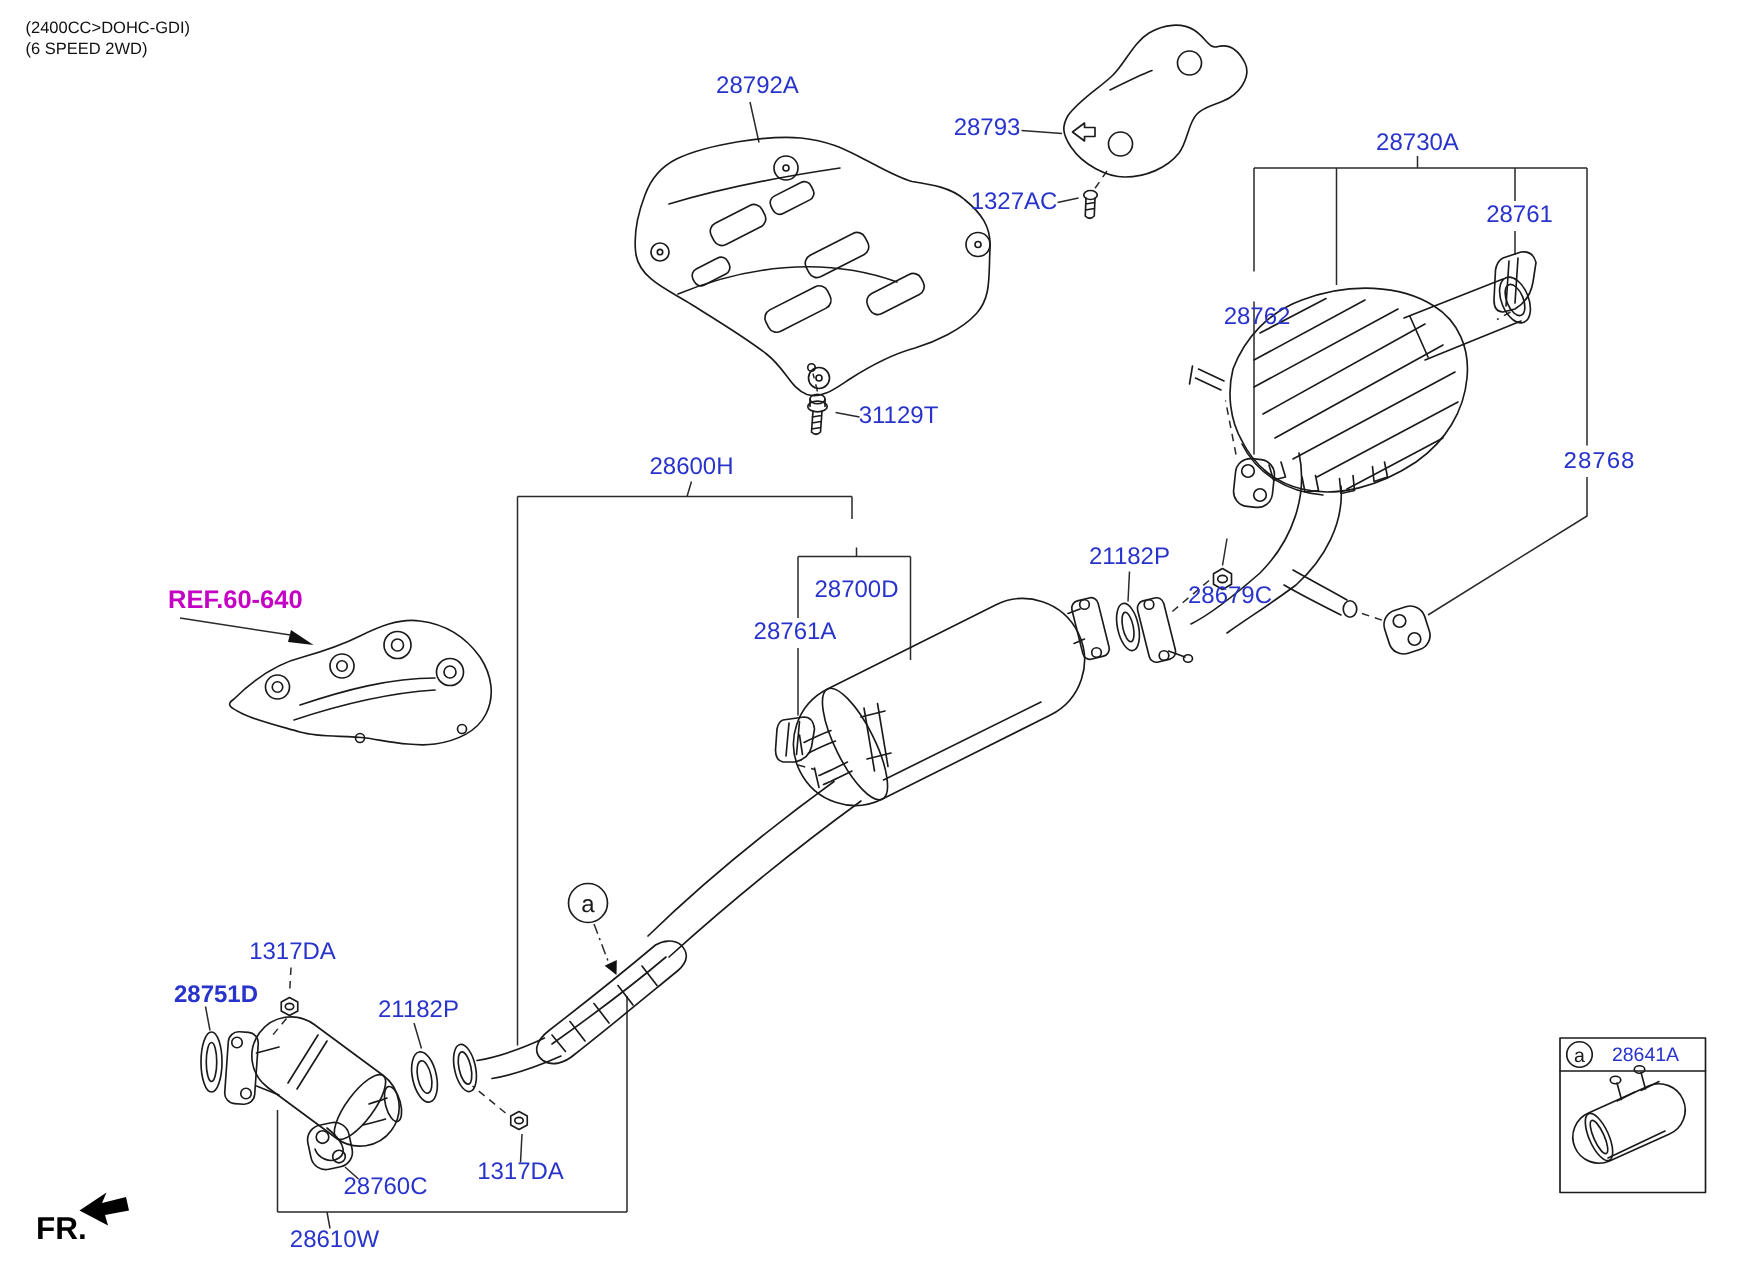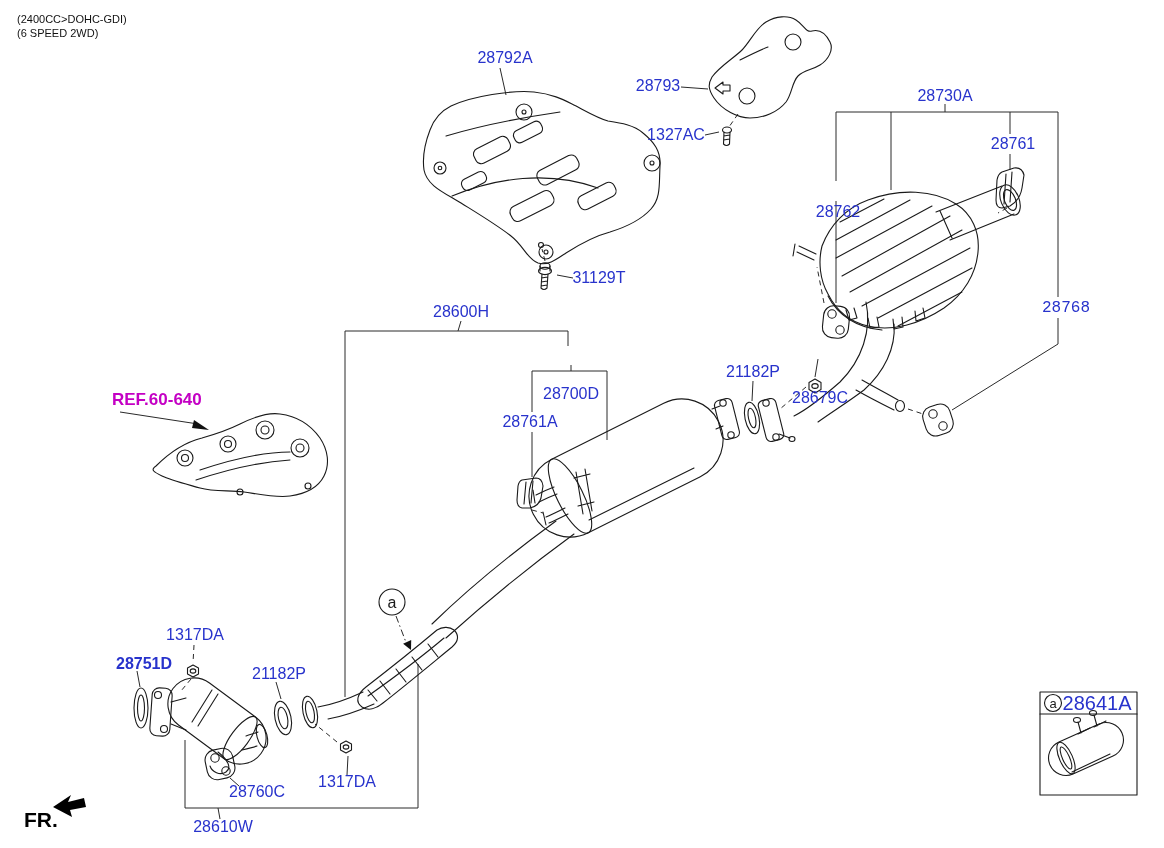--- a/index.html
+++ b/index.html
@@ -10,21 +10,21 @@
   .leader{stroke:#2a2a2a;fill:none;stroke-width:1;}
   .dashed{stroke-dasharray:5 4;}
   .dashdot{stroke-dasharray:7 3 1.5 3;}
   .plabel{position:absolute;transform:translate(-50%,-50%);color:#2833cc;font-size:16px;
           line-height:1;white-space:nowrap;cursor:pointer;}
   .title{position:absolute;left:17px;top:12px;color:#111;font-size:11px;line-height:1.3;}
   .ref{position:absolute;left:112px;top:390px;color:#c400c4;font-weight:bold;font-size:17px;
        white-space:nowrap;}
   .fr{position:absolute;left:24px;top:808px;color:#000;font-weight:bold;font-size:21px;}
   .marker-text{font-size:16px;fill:#1a1a1a;text-anchor:middle;}
-  .inset-label{position:absolute;transform:translate(-50%,-50%);color:#2833cc;font-size:20px;white-space:nowrap;cursor:pointer;}
+  .inset-label{position:absolute;transform:translate(-50%,-50%);color:#2833cc;font-size:13px;white-space:nowrap;cursor:pointer;}
 </style>
 </head>
 <body>
 
 <div class="stage">
 
   <svg width="1164" height="848" viewBox="0 0 1164 848">
 
     <g class="leader">
       <path d="M500,68 L506,95 M681,87 L708,89 M705,135 L719,132

